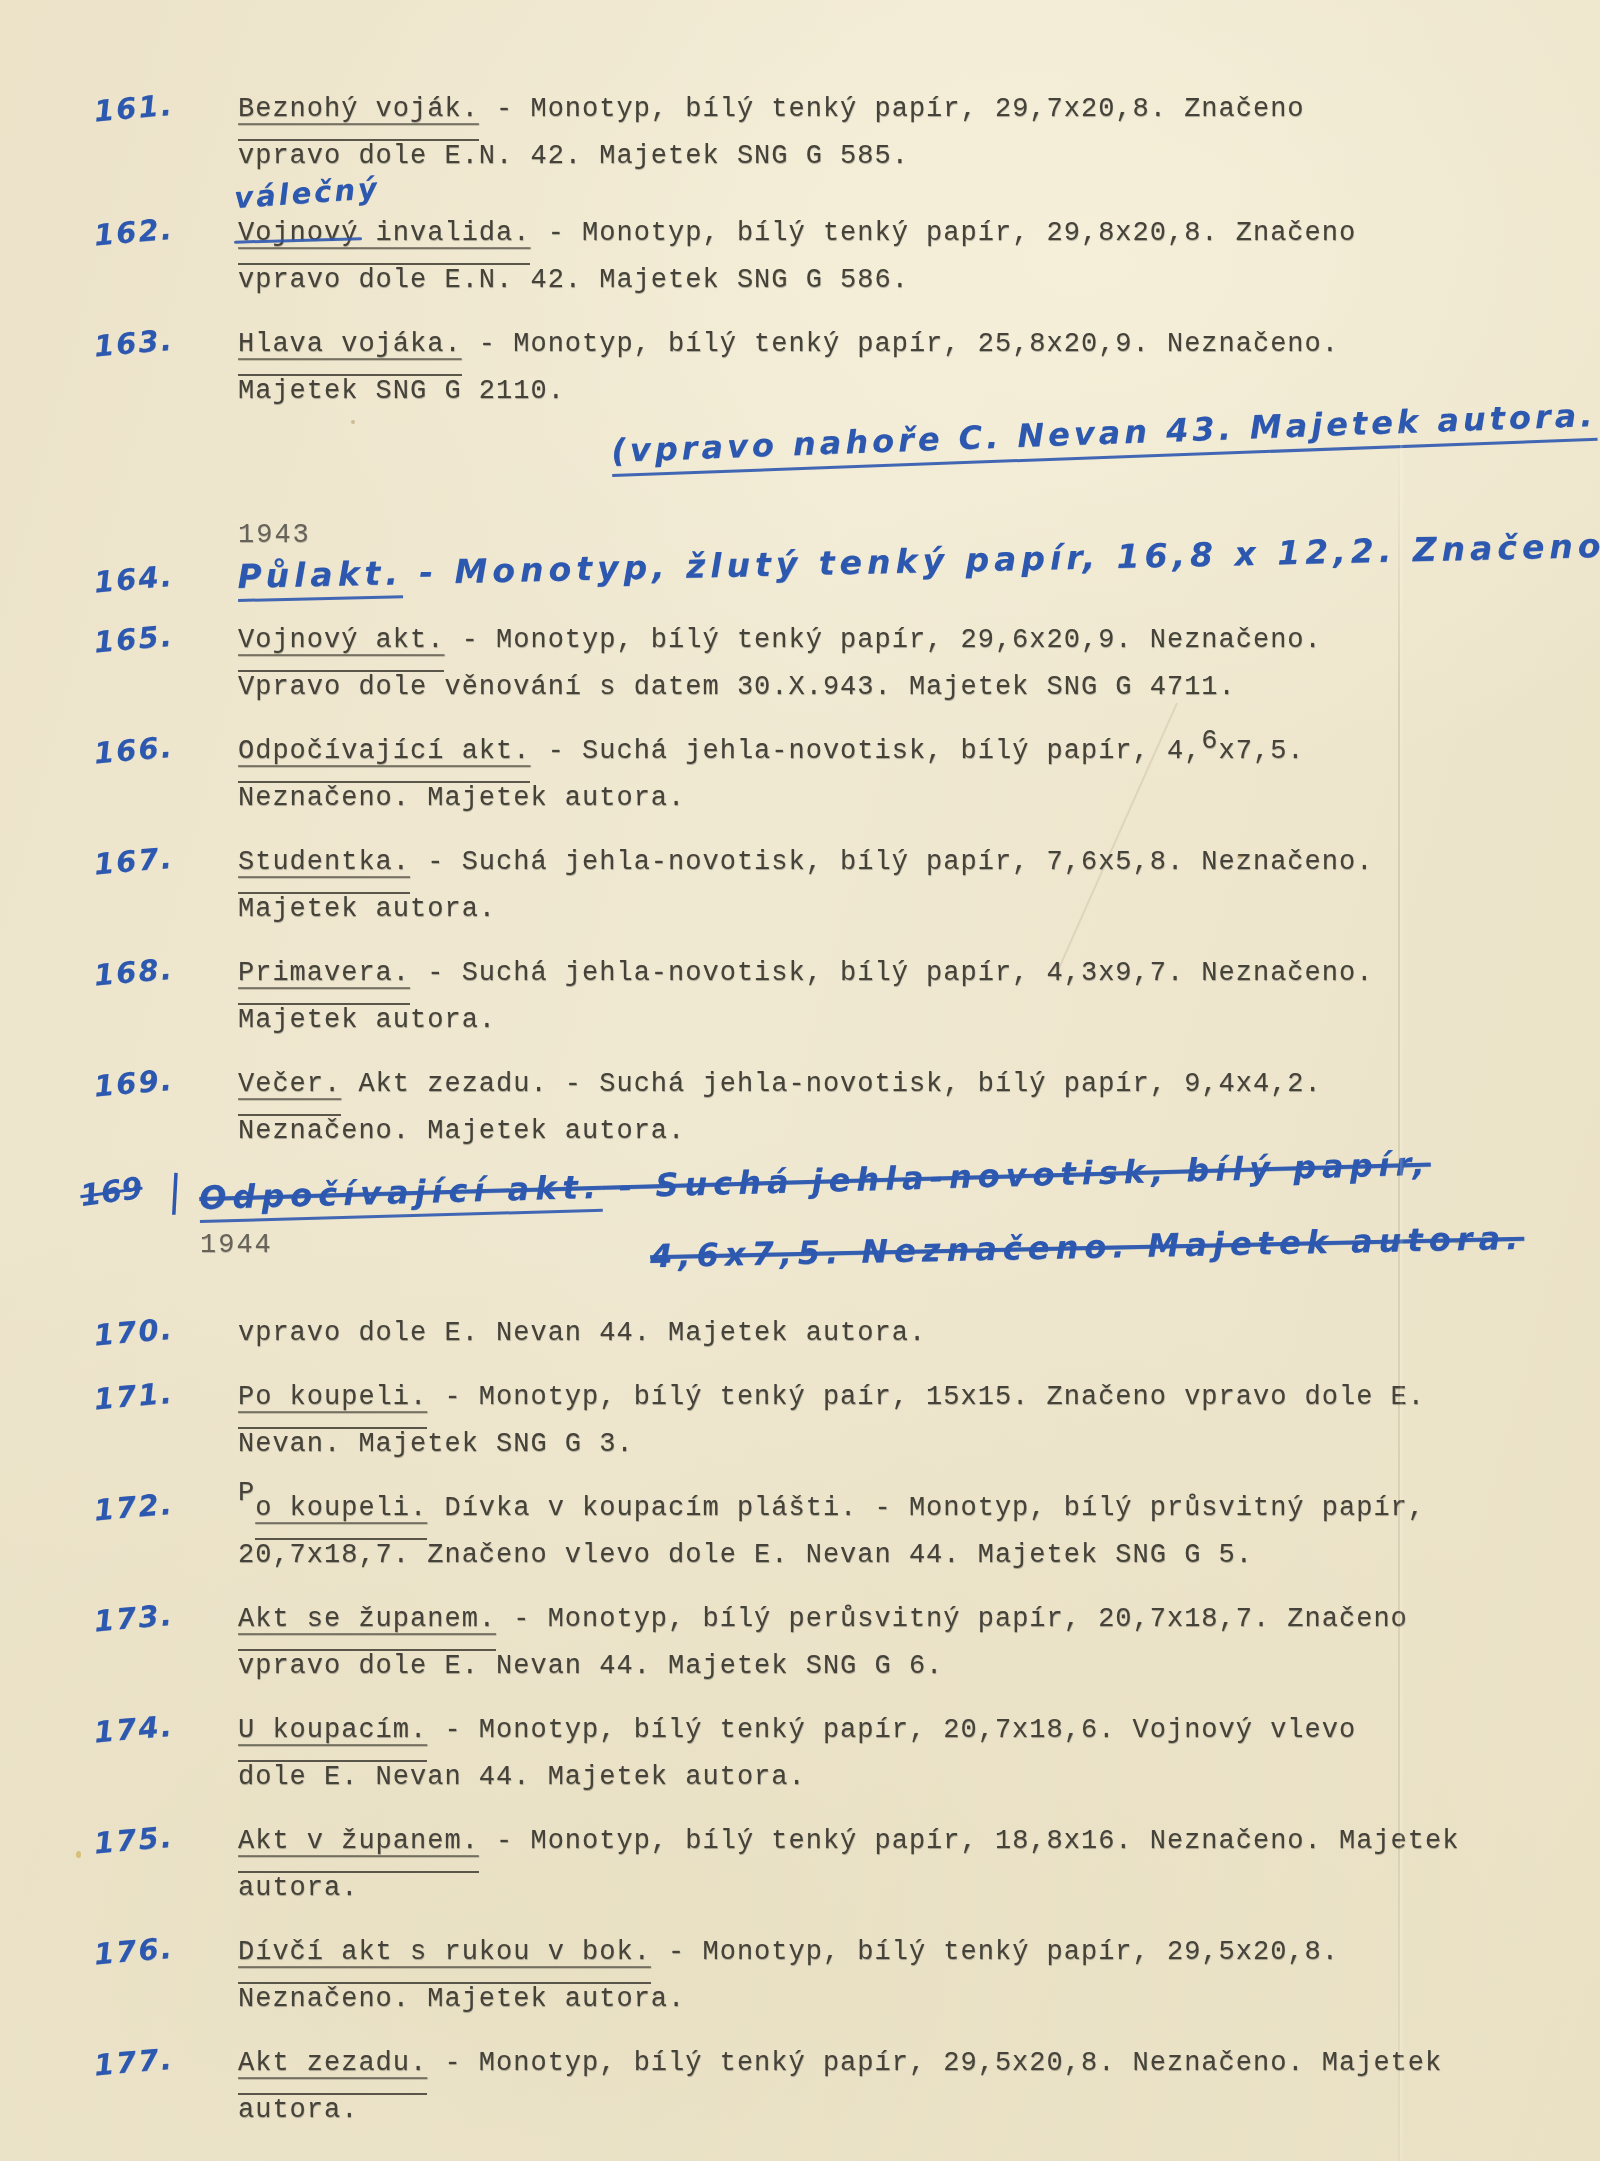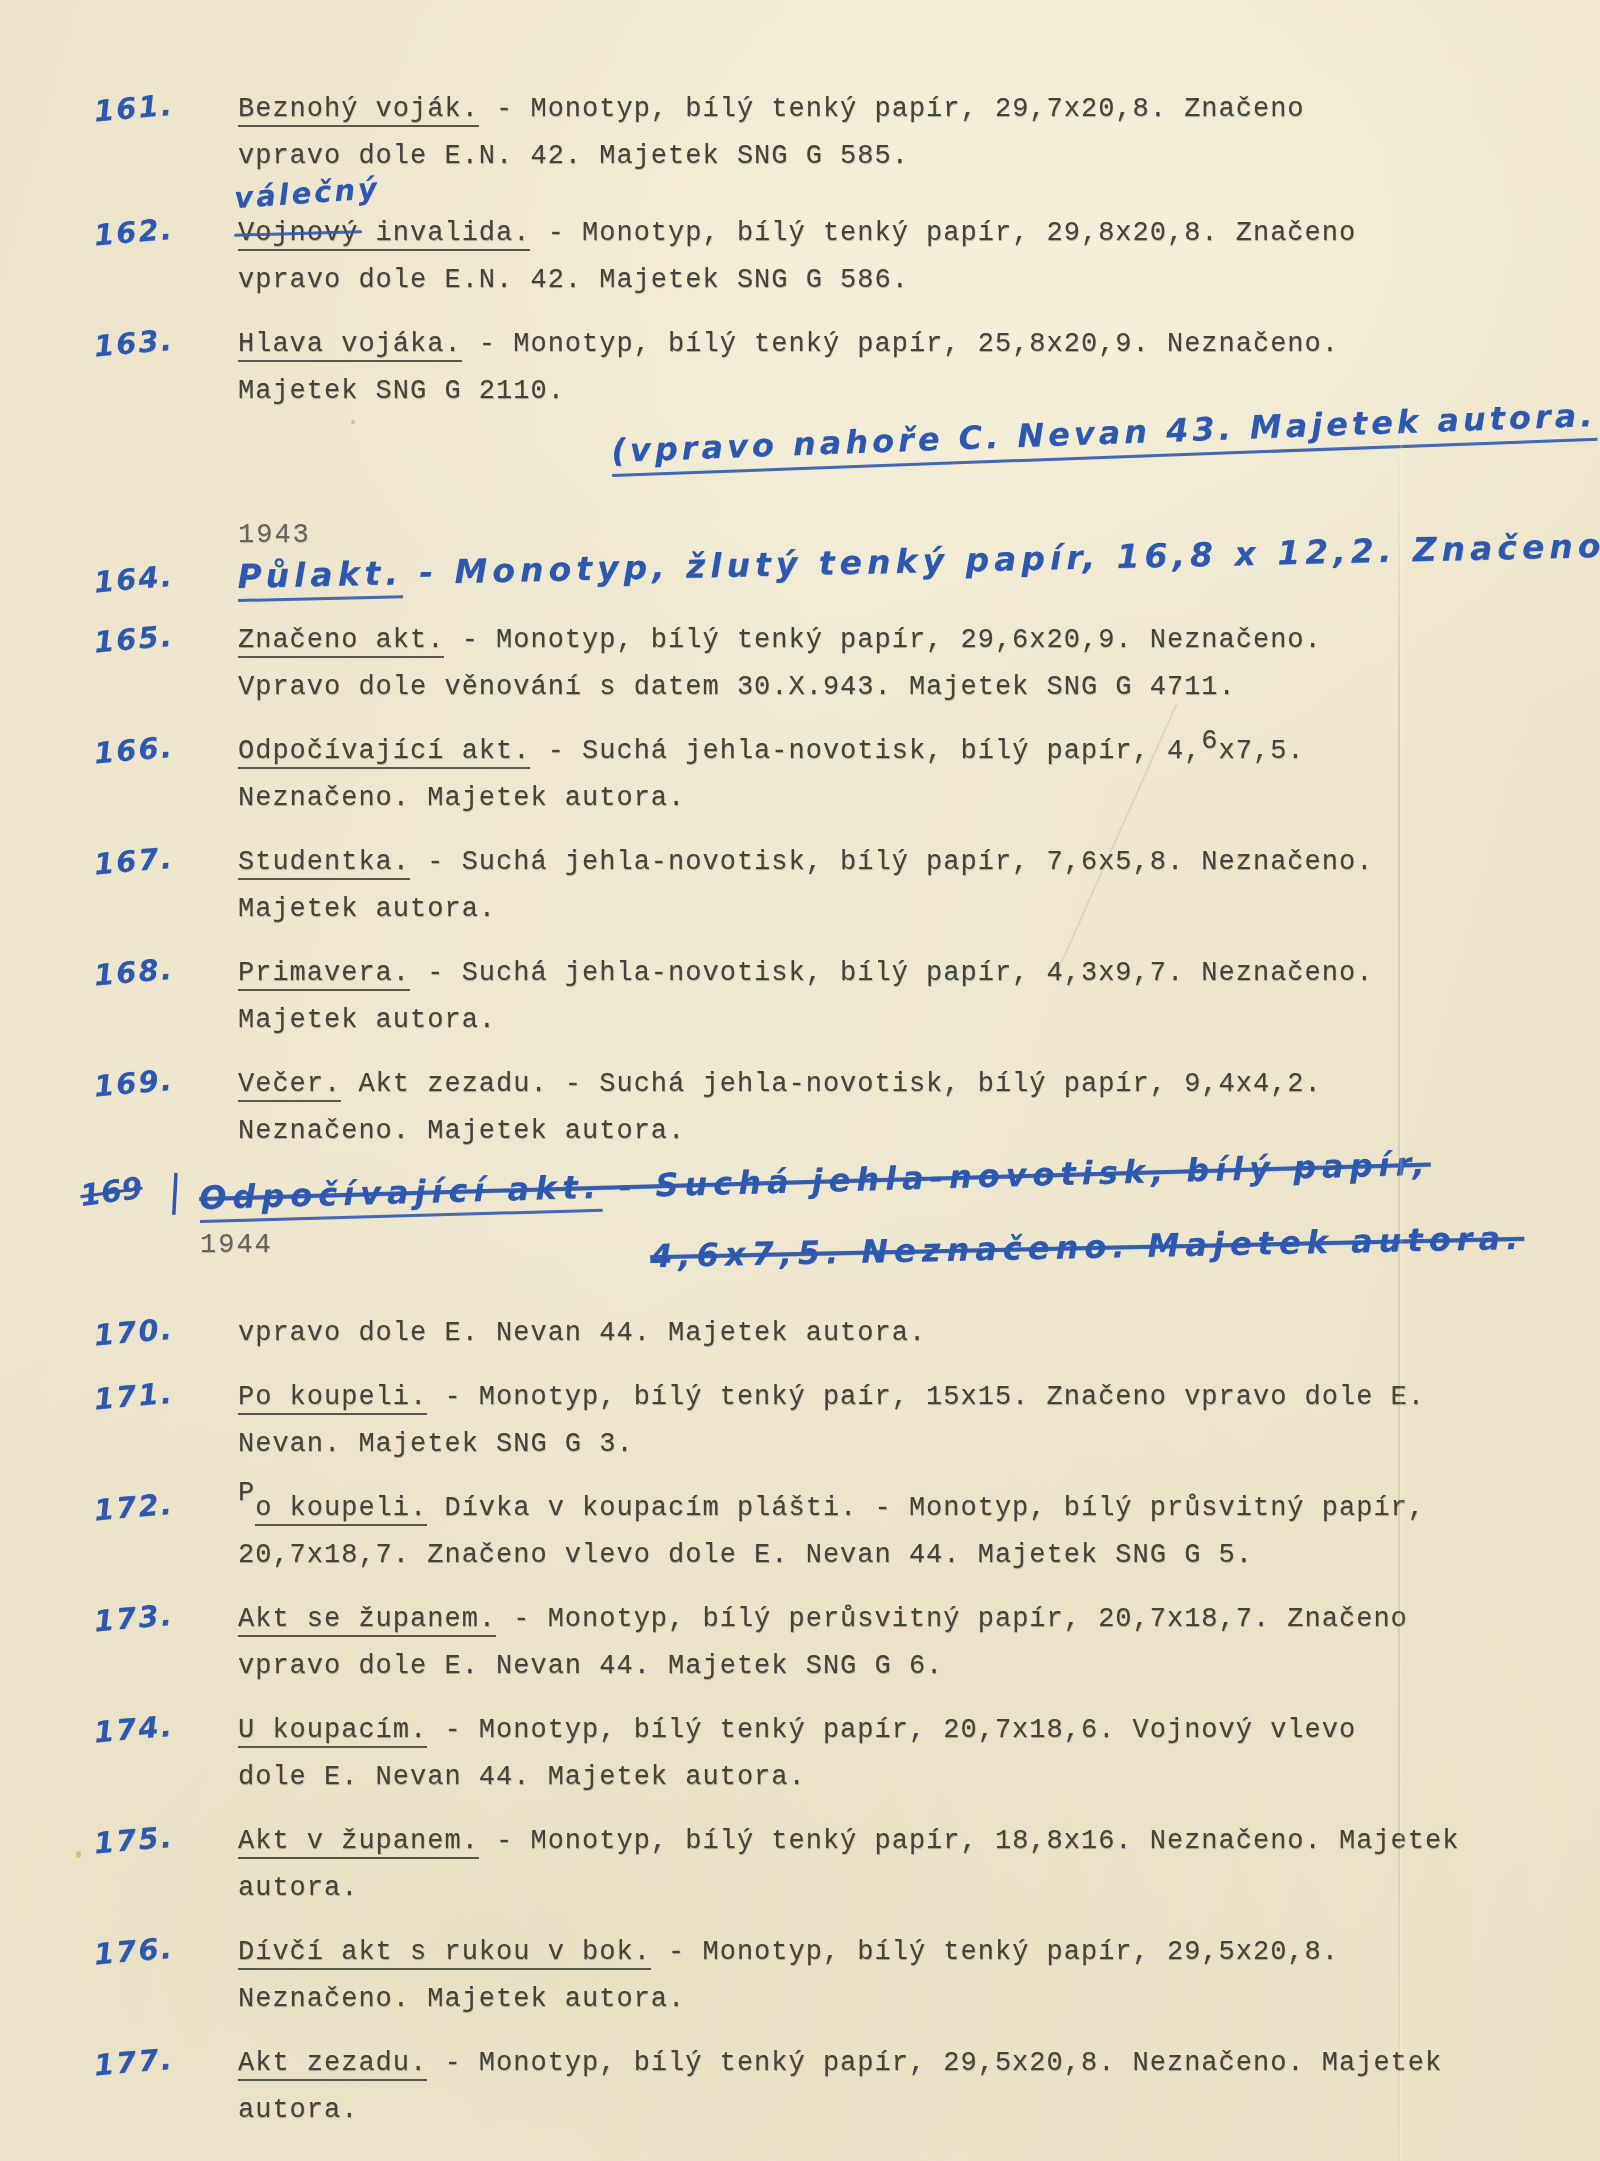--- a/index.html
+++ b/index.html
@@ -16,22 +16,22 @@
   .entry.has-hand-above{margin-top:30px;}
   .line{line-height:47px;white-space:nowrap;font-size:27px;letter-spacing:1px;
         color:#45423a;text-shadow:.4px .6px .7px rgba(68,65,58,.4);}
   .num{
     position:absolute;left:94px;top:5px;
     font-family:"DejaVu Sans",sans-serif;font-style:italic;font-weight:bold;
     color:#2d58b0;font-size:29px;letter-spacing:2px;transform:rotate(-5deg);
     text-shadow:.3px .4px .5px rgba(45,88,176,.45);
   }
   .seg{white-space:pre;}
-  .s-title{border-bottom:2px solid rgba(64,60,50,.85);padding-bottom:1px;
-           text-decoration-thickness:1.5px;
+  .s-title{border-bottom:2px solid rgba(64,60,50,.85);padding-bottom:15px;
+           text-decoration:underline;text-decoration-thickness:1.5px;
            text-decoration-color:rgba(64,60,50,.5);text-underline-offset:7px;}
   .s-struck{position:relative;}
   .s-struck::after{content:"";position:absolute;left:-4px;right:-4px;top:46%;height:3px;
            background:#2d58b0;transform:rotate(-1.5deg);border-radius:2px;opacity:.9;}
   .s-sup{position:relative;top:-.38em;}
   .s-supcap{position:relative;top:-.55em;}
   .s-hand{font-family:"DejaVu Sans",sans-serif;font-style:italic;font-weight:bold;
           color:#2d58b0;text-shadow:.3px .4px .5px rgba(45,88,176,.45);}
   .hand-above{
     position:absolute;left:234px;top:-34px;
@@ -104,21 +104,21 @@
       <div class="entry">
         <span class="num">163.</span>
         <div class="line"><span class="seg s-title">Hlava vojáka.</span><span class="seg s-typed"> - Monotyp, bílý tenký papír, 25,8x20,9. Neznačeno.</span></div>
         <div class="line"><span class="seg s-typed">Majetek SNG G 2110.</span></div>
       </div>
       <div class="hand-note"><span class="inner">(vpravo nahoře C. Nevan 43. Majetek autora.</span></div>
       <div class="year-row">1943</div>
       <div class="hand-entry"><span class="num">164.</span><span class="hand-text"><span class="hand-ul">Půlakt.</span><span> - Monotyp, žlutý tenký papír, 16,8 x 12,2. Značeno</span></span></div>
       <div class="entry">
         <span class="num">165.</span>
-        <div class="line"><span class="seg s-title">Značeno akt.</span><span class="seg s-typed"> - Monotyp, bílý tenký papír, 29,6x20,9. Neznačeno.</span></div>
+        <div class="line"><span class="seg s-title">Vojnový akt.</span><span class="seg s-typed"> - Monotyp, bílý tenký papír, 29,6x20,9. Neznačeno.</span></div>
         <div class="line"><span class="seg s-typed">Vpravo dole věnování s datem 30.X.943. Majetek SNG G 4711.</span></div>
       </div>
       <div class="entry">
         <span class="num">166.</span>
         <div class="line"><span class="seg s-title">Odpočívající akt.</span><span class="seg s-typed"> - Suchá jehla-novotisk, bílý papír, 4,</span><span class="seg s-typed s-sup">6</span><span class="seg s-typed">x7,5.</span></div>
         <div class="line"><span class="seg s-typed">Neznačeno. Majetek autora.</span></div>
       </div>
       <div class="entry">
         <span class="num">167.</span>
         <div class="line"><span class="seg s-title">Studentka.</span><span class="seg s-typed"> - Suchá jehla-novotisk, bílý papír, 7,6x5,8. Neznačeno.</span></div>

